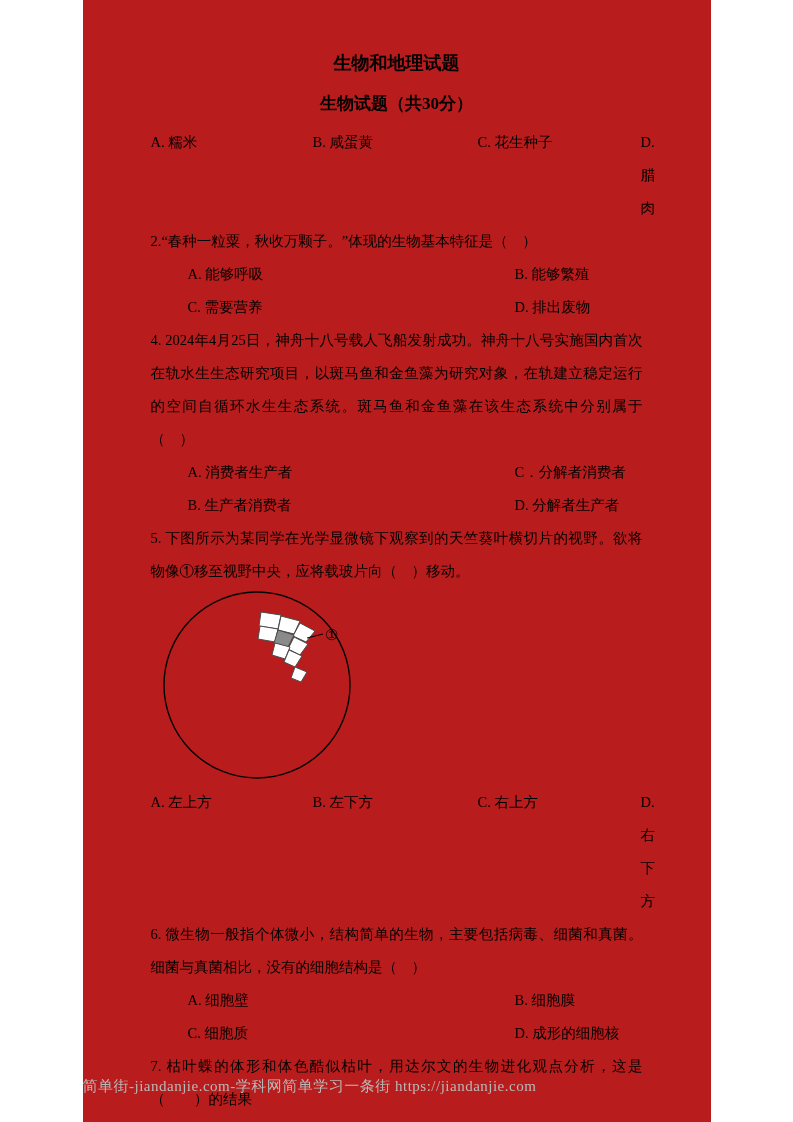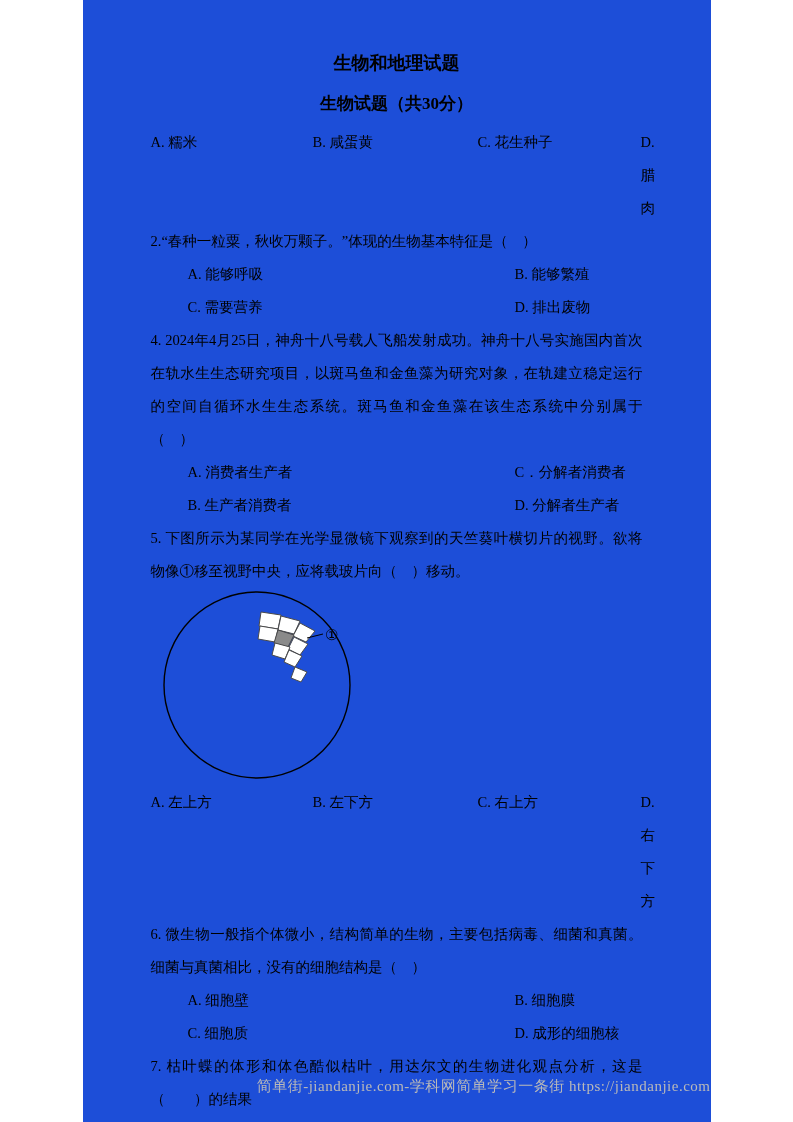--- a/index.html
+++ b/index.html
@@ -2,21 +2,21 @@
 <html><head>
 <meta charset="utf-8">
 <style>
   * { box-sizing: border-box; }
   html, body { margin: 0; padding: 0; background: #ffffff; }
   .page {
     width: 628px;
     height: 1122px;
     margin: 0 auto;
     position: relative;
-    background: #1d4ed8;
+    background: #b91c1c;
     font-family: "Liberation Serif", "DejaVu Serif", serif;
     color: #000000;
     padding: 50px 68px 0 68px;
     overflow: hidden;
   }
   .doc-title {
     font-size: 18px;
     font-weight: bold;
     text-align: center;
     margin: 0 0 16px 0;
@@ -50,21 +50,21 @@
     height: 198px;
     position: relative;
     margin-left: 10px;
   }
   .figure-wrap svg { display: block; }
   .footer {
     position: absolute;
     left: 0;
     right: 0;
     bottom: 26px;
-    text-align: right;
+    text-align: left;
     font-size: 15px;
     color: #b9b9b9;
     letter-spacing: 0.5px;
   }
 </style>
 </head>
 <body>
 
 <div class="page">
 

